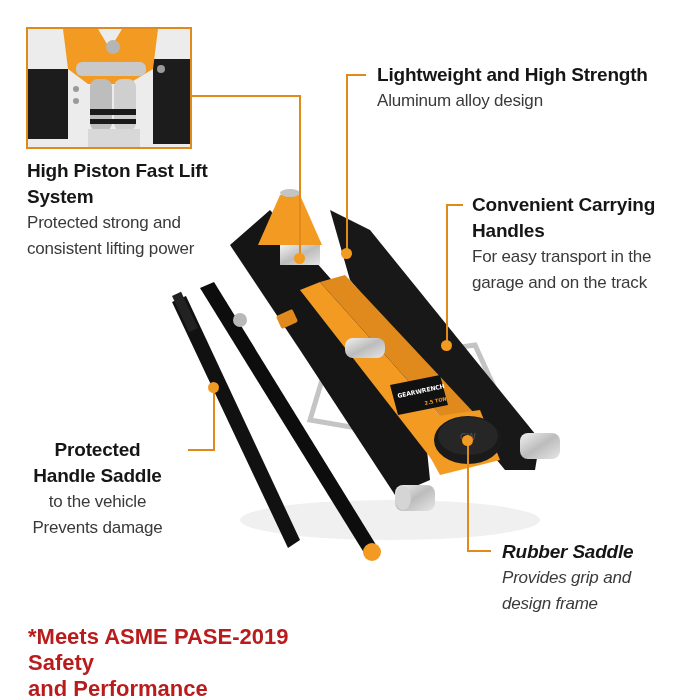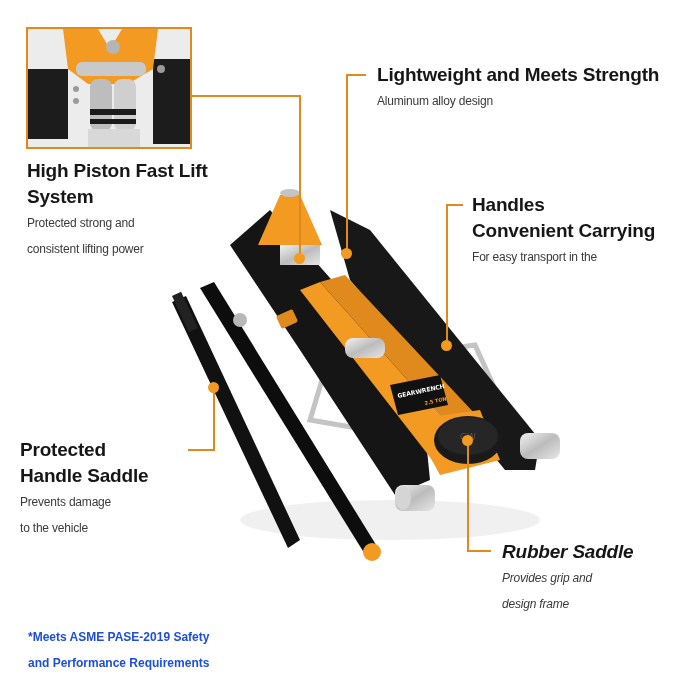--- a/index.html
+++ b/index.html
@@ -2,30 +2,30 @@
 <html><head>
 <meta charset="utf-8">
 <style>
   html, body { margin: 0; padding: 0; }
   body {
     width: 700px; height: 700px; background: #ffffff; position: relative; overflow: hidden;
     font-family: "Liberation Sans", "DejaVu Sans", sans-serif; color: #1a1a1a;
   }
   .abs { position: absolute; }
   .title { font-weight: bold; font-size: 19px; line-height: 26px; color: #161616; letter-spacing: -0.2px; }
-  .desc { font-weight: normal; font-size: 12px; line-height: 26px; color: #3a3a3a; letter-spacing: -0.2px; }
-  .right { text-align: left; }
+  .desc { font-weight: normal; font-size: 17px; line-height: 26px; color: #3a3a3a; letter-spacing: -0.2px; }
+  .right { text-align: center; }
   .line { position: absolute; background: #e08a1e; }
   .dot { position: absolute; width: 11px; height: 11px; border-radius: 50%; background: #f39a22; }
   .inset {
     position: absolute; left: 26px; top: 27px; width: 166px; height: 122px;
     border: 2px solid #e08a1e; box-sizing: border-box; overflow: hidden;
     background: linear-gradient(180deg, #f3f3f3 0%, #dcdcdc 100%);
   }
-  .footnote { font-weight: bold; font-size: 12px; line-height: 26px; color: #1d4ed8; }
+  .footnote { font-weight: bold; font-size: 22px; line-height: 26px; color: #b91c1c; }
 </style>
 </head>
 <body>
 
 <div class="inset">
   <svg width="166" height="122" viewBox="0 0 166 122">
     <rect x="0" y="0" width="166" height="122" fill="#ececec"></rect>
     <rect x="0" y="40" width="40" height="70" fill="#1c1c1c"></rect>
     <rect x="125" y="30" width="41" height="85" fill="#1c1c1c"></rect>
     <circle cx="133" cy="40" r="4" fill="#9a9a9a"></circle>
@@ -116,35 +116,36 @@
 <div class="dot" style="left:462px; top:435px;"></div>
 
 <div class="abs" style="left:27px; top:158px; width:220px;">
   <div class="title">High Piston Fast Lift</div>
   <div class="title">System</div>
   <div class="desc">Protected strong and</div>
   <div class="desc">consistent lifting power</div>
 </div>
 
 <div class="abs" style="left:377px; top:62px; width:300px;">
-  <div class="title">Lightweight and Meets Strength</div>
+  <div class="title">Lightweight and High Strength</div>
   <div class="desc">Aluminum alloy design</div>
 </div>
 
 <div class="abs" style="left:472px; top:192px; width:228px;">
+  <div class="title">Convenient Carrying</div>
   <div class="title">Handles</div>
-  <div class="title">Convenient Carrying</div>
   <div class="desc">For easy transport in the</div>
+  <div class="desc">garage and on the track</div>
 </div>
 
 <div class="abs right" style="left:20px; top:437px; width:155px;">
   <div class="title">Protected</div>
   <div class="title">Handle Saddle</div>
+  <div class="desc">to the vehicle</div>
   <div class="desc">Prevents damage</div>
-  <div class="desc">to the vehicle</div>
 </div>
 
 <div class="abs" style="left:502px; top:539px; width:198px;font-style:italic;">
   <div class="title">Rubber Saddle</div>
   <div class="desc">Provides grip and</div>
   <div class="desc">design frame</div>
 </div>
 
 <div class="abs" style="left:28px; top:624px; width:330px;">
   <div class="footnote">*Meets ASME PASE-2019 Safety</div>

